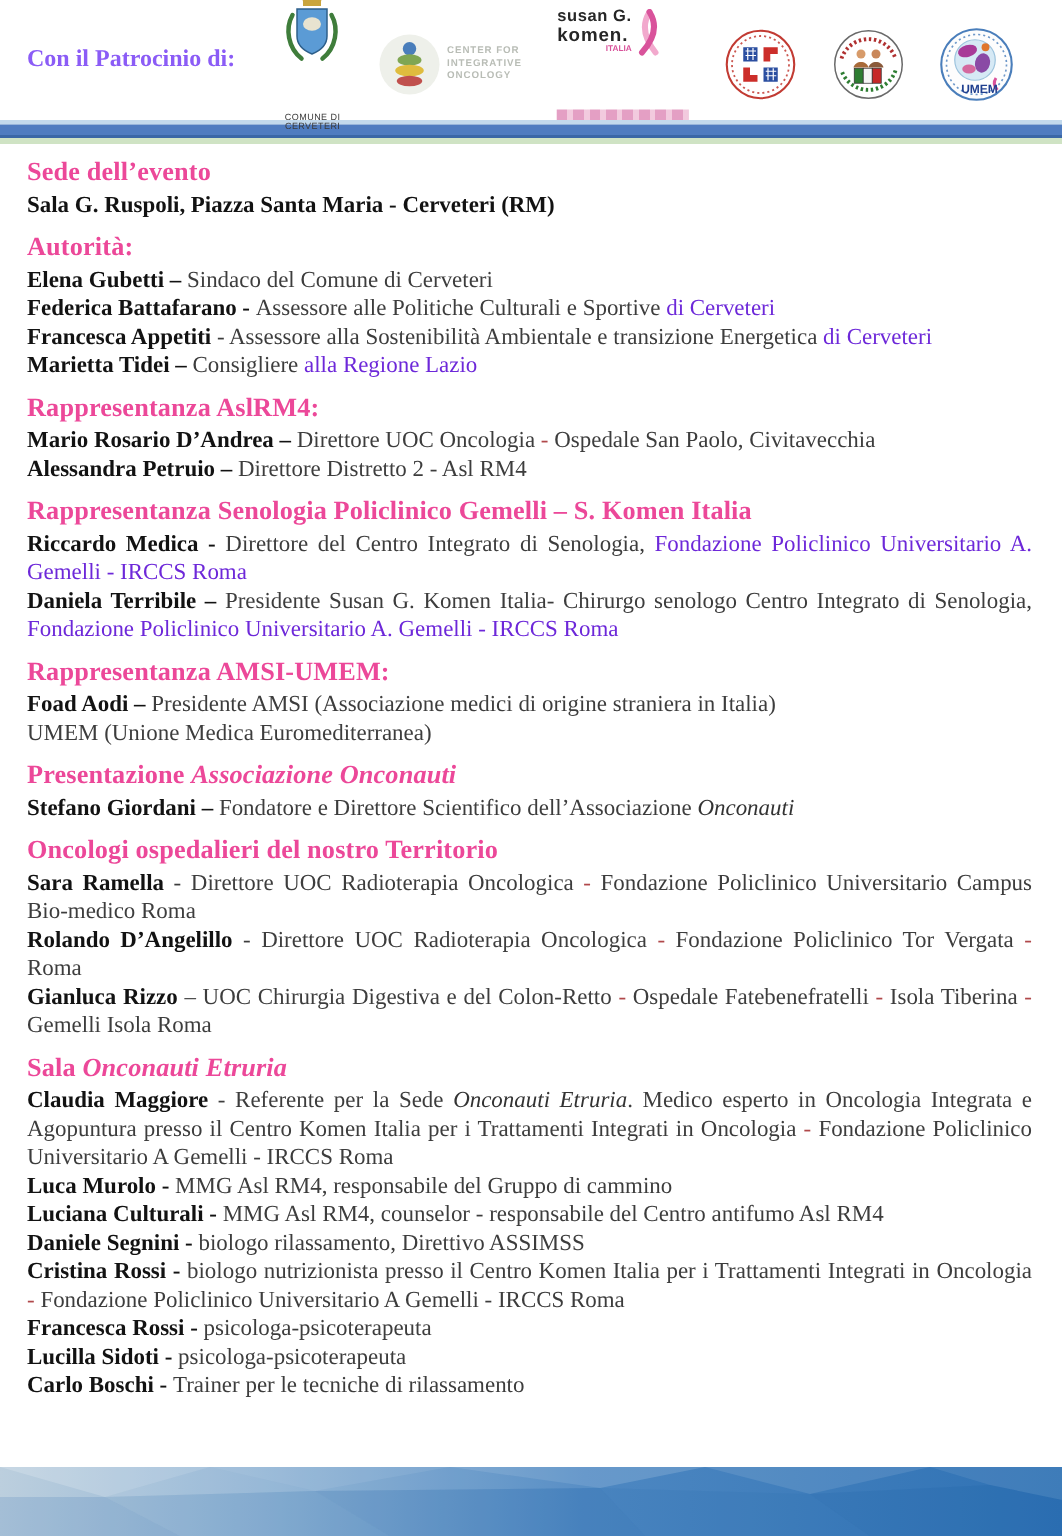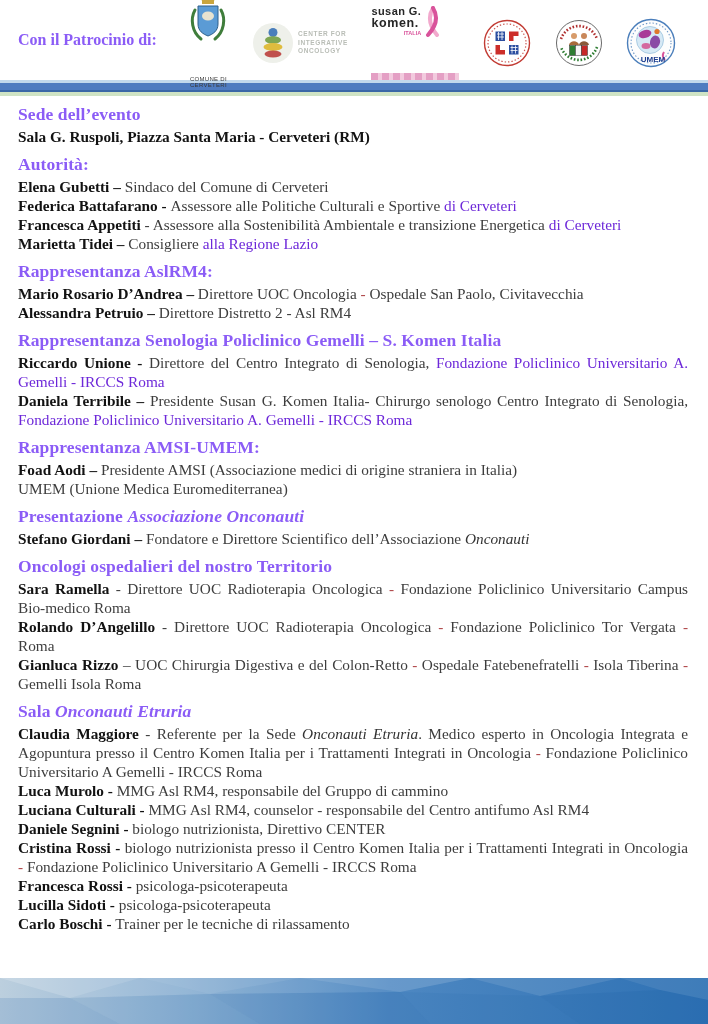--- a/index.html
+++ b/index.html
@@ -24,21 +24,21 @@
   .komen-strip{width:88px;height:7px;margin-top:3px;background:repeating-linear-gradient(90deg,#e49fc4 0 7px,#f2cade 7px 11px);}
   
   .divider{width:708px;}
   .divider .d1{height:3px;background:#c2d9ec;}
   .divider .d2{height:7px;background:#4f7cc0;}
   .divider .d3{height:2px;background:#3a67a6;}
   .divider .d4{height:4px;background:#cfe3c4;}
   
   main{padding:8px 20px 0 18px;font-size:15.3px;line-height:19px;}
   section{margin:0 0 8px 0;}
-  h2{margin:0 0 2px 0;font-size:17.5px;line-height:21px;color:#8b5cf6;font-weight:bold;letter-spacing:.1px;}
+  h2{margin:0 0 2px 0;font-size:17.5px;line-height:21px;color:#ec4899;font-weight:bold;letter-spacing:.1px;}
   .h-i{font-style:italic;}
   p{margin:0;text-align:justify;}
   .t-n{color:#3d3d3d;}
   .t-b{font-weight:bold;color:#121212;}
   .t-d{color:#6d28d9;}
   .t-i{font-style:italic;color:#333;}
   .t-r{color:#b0484a;}
   
   footer{position:absolute;left:0;bottom:0;width:708px;height:46px;}
   footer svg{display:block;}
@@ -166,21 +166,21 @@
         <p><span class="t-b">Francesca Appetiti</span><span class="t-n"> - Assessore alla Sostenibilità Ambientale e transizione Energetica </span><span class="t-d">di Cerveteri</span></p>
         <p><span class="t-b">Marietta Tidei – </span><span class="t-n">Consigliere </span><span class="t-d">alla Regione Lazio</span></p>
       </section>
       <section>
         <h2><span class="h-n">Rappresentanza AslRM4:</span></h2>
         <p><span class="t-b">Mario Rosario D’Andrea – </span><span class="t-n">Direttore UOC Oncologia </span><span class="t-r">- </span><span class="t-n">Ospedale San Paolo, Civitavecchia</span></p>
         <p><span class="t-b">Alessandra Petruio – </span><span class="t-n">Direttore Distretto 2 - Asl RM4</span></p>
       </section>
       <section>
         <h2><span class="h-n">Rappresentanza  Senologia Policlinico Gemelli – S. Komen Italia</span></h2>
-        <p><span class="t-b">Riccardo Unione - </span><span class="t-n"> Direttore del Centro Integrato di Senologia, </span><span class="t-d">Fondazione Policlinico Universitario A.  Gemelli - IRCCS Roma</span></p>
+        <p><span class="t-b">Riccardo Medica - </span><span class="t-n"> Direttore del Centro Integrato di Senologia, </span><span class="t-d">Fondazione Policlinico Universitario A.  Gemelli - IRCCS Roma</span></p>
         <p><span class="t-b">Daniela Terribile – </span><span class="t-n">Presidente Susan G. Komen Italia- Chirurgo senologo Centro Integrato di Senologia, </span><span class="t-d">Fondazione Policlinico Universitario A.  Gemelli - IRCCS Roma</span></p>
       </section>
       <section>
         <h2><span class="h-n">Rappresentanza AMSI-UMEM:</span></h2>
         <p><span class="t-b">Foad Aodi – </span><span class="t-n">Presidente AMSI (Associazione medici di origine straniera in Italia)</span></p>
         <p><span class="t-n">UMEM (Unione Medica Euromediterranea)</span></p>
       </section>
       <section>
         <h2><span class="h-n">Presentazione </span><span class="h-i"> Associazione Onconauti</span></h2>
         <p><span class="t-b">Stefano Giordani – </span><span class="t-n">Fondatore e Direttore Scientifico dell’Associazione </span><span class="t-i">Onconauti</span></p>
@@ -189,21 +189,21 @@
         <h2><span class="h-n">Oncologi ospedalieri del nostro Territorio</span></h2>
         <p><span class="t-b">Sara Ramella</span><span class="t-n"> - Direttore UOC Radioterapia Oncologica </span><span class="t-r">- </span><span class="t-n">Fondazione Policlinico Universitario Campus Bio-medico Roma</span></p>
         <p><span class="t-b">Rolando D’Angelillo</span><span class="t-n"> - Direttore UOC Radioterapia Oncologica </span><span class="t-r">- </span><span class="t-n">Fondazione Policlinico Tor Vergata </span><span class="t-r">- </span><span class="t-n">Roma</span></p>
         <p><span class="t-b">Gianluca Rizzo</span><span class="t-n"> – UOC Chirurgia Digestiva e del Colon-Retto </span><span class="t-r">- </span><span class="t-n">Ospedale Fatebenefratelli </span><span class="t-r">- </span><span class="t-n">Isola Tiberina </span><span class="t-r">- </span><span class="t-n">Gemelli Isola Roma</span></p>
       </section>
       <section>
         <h2><span class="h-n">Sala </span><span class="h-i">Onconauti Etruria</span></h2>
         <p><span class="t-b">Claudia Maggiore</span><span class="t-n"> - Referente per la Sede </span><span class="t-i">Onconauti Etruria</span><span class="t-n">. Medico esperto in Oncologia Integrata e Agopuntura presso il Centro Komen Italia per i Trattamenti Integrati in Oncologia </span><span class="t-r">- </span><span class="t-n">Fondazione Policlinico Universitario A  Gemelli - IRCCS Roma</span></p>
         <p><span class="t-b">Luca Murolo - </span><span class="t-n">MMG Asl RM4, responsabile del Gruppo di cammino</span></p>
         <p><span class="t-b">Luciana Culturali - </span><span class="t-n">MMG Asl RM4, counselor - responsabile del Centro antifumo Asl RM4</span></p>
-        <p><span class="t-b">Daniele Segnini - </span><span class="t-n"> biologo nutrizionista, Direttivo CENTER</span></p>
+        <p><span class="t-b">Daniele Segnini - </span><span class="t-n"> biologo rilassamento, Direttivo ASSIMSS</span></p>
         <p><span class="t-b">Cristina Rossi - </span><span class="t-n">biologo nutrizionista presso il Centro Komen Italia per i Trattamenti Integrati in Oncologia </span><span class="t-r">- </span><span class="t-n">Fondazione Policlinico Universitario A  Gemelli - IRCCS Roma</span></p>
         <p><span class="t-b">Francesca Rossi - </span><span class="t-n">psicologa-psicoterapeuta</span></p>
         <p><span class="t-b">Lucilla Sidoti - </span><span class="t-n"> psicologa-psicoterapeuta</span></p>
         <p><span class="t-b">Carlo Boschi - </span><span class="t-n"> Trainer per le tecniche di rilassamento</span></p>
       </section>
     </main>
 
   <footer>
     <svg width="708" height="46" viewBox="0 0 708 46" preserveAspectRatio="none">
       <defs>

